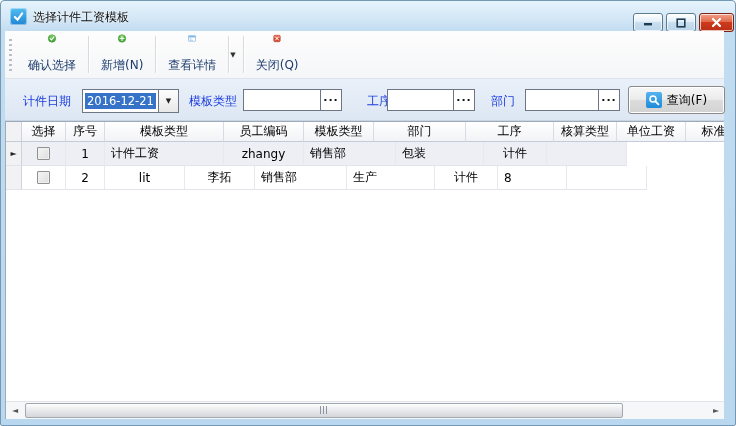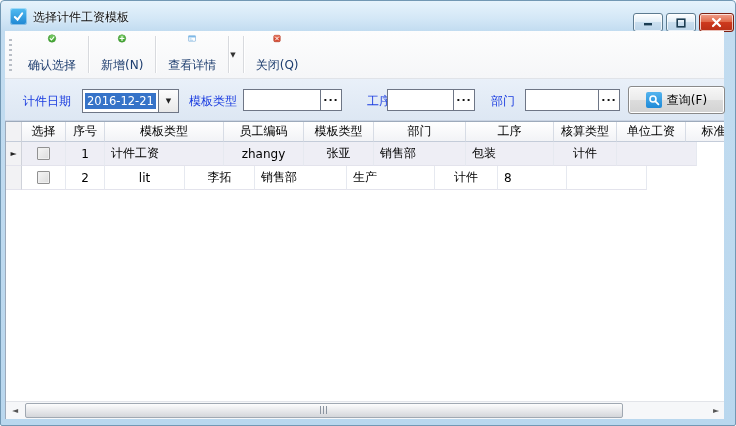--- a/index.html
+++ b/index.html
@@ -243,21 +243,20 @@
       <div class="grow r r1">
         <div class="cell c-ind">
             <span class="row-arrow">►</span>
           </div>
         <div class="cell c0">
             <div class="checkbox"></div>
           </div>
         <div class="cell c1 ac">1</div>
         <div class="cell c2 al">计件工资</div>
         <div class="cell c3 ac">zhangy</div>
-        <div class="cell c4 ac">张亚</div>
         <div class="cell c5 al">销售部</div>
         <div class="cell c6 al">包装</div>
         <div class="cell c7 ac">计件</div>
         <div class="cell c9 al"></div>
       </div>
 
       <div class="grow r r2">
         <div class="cell c-ind"></div>
         <div class="cell c0">
             <div class="checkbox"></div>

